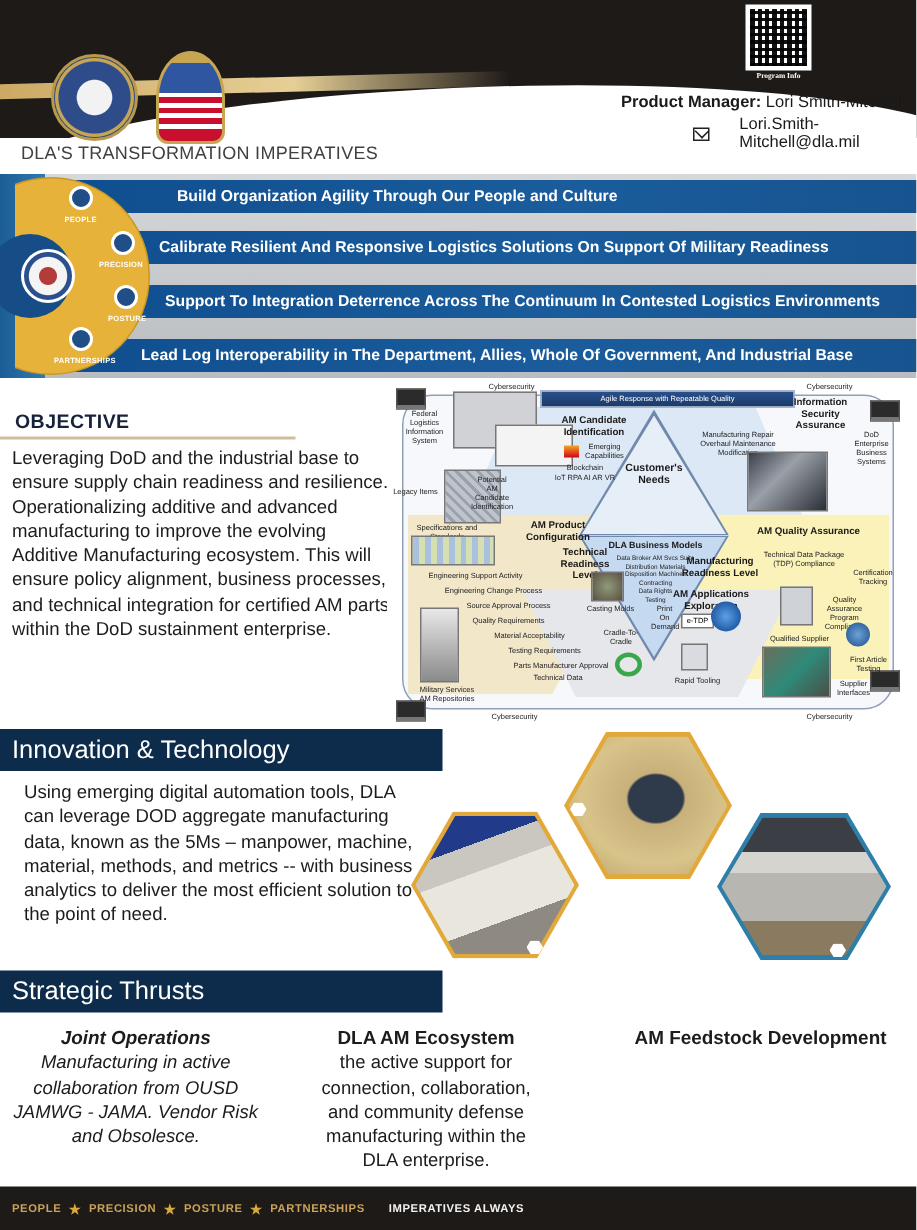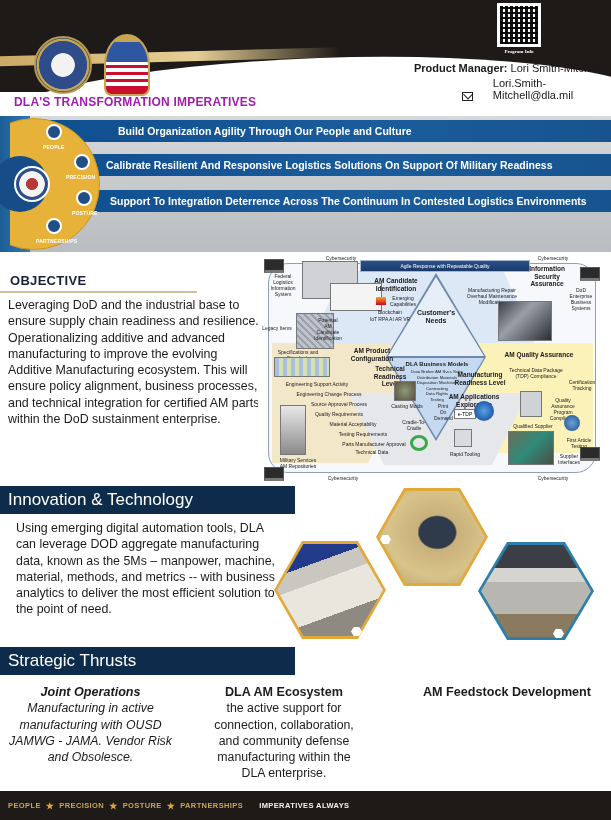--- a/index.html
+++ b/index.html
@@ -11,25 +11,25 @@
   .header-gold { position: absolute; left: -20px; top: 52px; width: 360px; height: 10px; background: linear-gradient(90deg, #c9a560, #e6cf96 60%, rgba(230,207,150,0)); transform: rotate(-1.5deg); }
   .title1 { position: absolute; left: 172px; top: 5px; width: 300px; text-align: center; color: #cfb27a; font-size: 20px; font-weight: bold; }
   .title2 { position: absolute; left: 158px; top: 35px; width: 330px; text-align: center; color: #d8b96a; font-size: 17px; font-weight: bold; letter-spacing: 0.3px; }
   .seal1 { position: absolute; left: 34px; top: 36px; width: 58px; height: 58px; border-radius: 50%; background: radial-gradient(circle, #f2f2f2 0 30%, #2f4c8a 32% 62%, #c7a653 64% 68%, #2a437c 70%); border: 2px solid #b99a4d; }
   .seal2 { position: absolute; left: 104px; top: 34px; width: 46px; height: 62px; border-radius: 50% 50% 8px 8px; background: linear-gradient(180deg, #c7a653 0 10%, #2e56a1 10% 45%, #ffffff 45% 50%, #c8102e 50% 56%, #fff 56% 62%, #c8102e 62% 68%, #fff 68% 74%, #c8102e 74% 80%, #fff 80% 86%, #c8102e 86%); border: 2px solid #c7a653; }
   .qr { position: absolute; left: 497px; top: 3px; width: 44px; height: 44px; background: #fff; padding: 3px; }
   .qr-inner { width: 100%; height: 100%; background: repeating-linear-gradient(90deg, #111 0 3px, #fff 3px 5px), repeating-linear-gradient(0deg, #111 0 2px, #fff 2px 5px); background-blend-mode: multiply; }
   .qr-label { position: absolute; left: 497px; top: 49px; width: 44px; text-align: center; color: #fff; font-size: 5px; font-family: "Liberation Serif", serif; font-weight: bold; }
   .pm { position: absolute; left: 414px; top: 62px; color: #1a1a1a; font-size: 11px; }
   .pm b { font-weight: bold; }
-  .pm-email { position: absolute; left: 414px; top: 77px; color: #1a1a1a; font-size: 11px; display: flex; align-items: flex-end; gap: 20px; margin-left: 48px; }
+  .pm-email { position: absolute; left: 414px; top: 77px; color: #1a1a1a; font-size: 11px; display: flex; align-items: center; gap: 20px; margin-left: 48px; }
   .mail-icon { width: 12px; height: 9px; border: 1.5px solid #222; position: relative; }
   .mail-icon:before { content: ""; position: absolute; left: 0; top: -2px; width: 6px; height: 6px; border-right: 1.5px solid #222; border-bottom: 1.5px solid #222; transform: translateX(1.5px) rotate(45deg); }
 
-  .imperatives-title { position: absolute; left: 14px; top: 95px; font-size: 12px; font-weight: bold; color: #a21caf; letter-spacing: 0.2px; }
+  .imperatives-title { position: absolute; left: 14px; top: 95px; font-size: 12px; font-weight: normal; color: #404040; letter-spacing: 0.2px; }
 
   
   .imp { position: absolute; left: 0; top: 116px; width: 611px; height: 136px; background: linear-gradient(180deg, #d6d8da, #b9bcc0); }
   .imp-left { position: absolute; left: 0; top: 0; width: 30px; height: 136px; background: linear-gradient(90deg, #1d5d95, #2f79b3); }
   .imp-row { position: absolute; left: 30px; width: 581px; height: 22px; background: linear-gradient(90deg, #0f4e8e, #1a5c9c 60%, #17548f); color: #fff; font-size: 10.5px; font-weight: bold; display: flex; align-items: center; }
   .imp-row span { white-space: nowrap; }
   .wheel { position: absolute; left: 10px; top: 118px; width: 80px; height: 132px; }
   .wheel-gold { position: absolute; left: -42px; top: 0; width: 132px; height: 132px; border-radius: 50%; background: #e7b23a; clip-path: inset(0 0 0 42px); border: 1px solid #c99720; }
   .wheel-core { position: absolute; left: -18px; top: 38px; width: 56px; height: 56px; border-radius: 50%; background: #164d86; }
   .wheel-seal { position: absolute; left: 4px; top: 48px; width: 36px; height: 36px; border-radius: 50%; background: radial-gradient(circle, #b53a3a 0 25%, #f4f4f4 28% 55%, #2c4f8e 58%); border: 2px solid #fff; }
@@ -104,20 +104,23 @@
   <div class="imp-left"></div>
   <div class="imp-row" style="top:4px; padding-left:88px;">
       <span>Build Organization Agility Through Our People and Culture</span>
     </div>
   <div class="imp-row" style="top:38px; padding-left:76px;">
       <span>Calibrate Resilient And Responsive Logistics Solutions On Support Of Military Readiness</span>
     </div>
   <div class="imp-row" style="top:74px; padding-left:80px;">
       <span>Support To Integration Deterrence Across The Continuum In Contested Logistics Environments</span>
     </div>
+  <div class="imp-row" style="top:110px; padding-left:64px;">
+      <span>Lead Log Interoperability in The Department, Allies, Whole Of Government, And Industrial Base</span>
+    </div>
 </div>
 <div class="wheel">
   <div class="wheel-gold"></div>
   <div class="wheel-core"></div>
   <div class="wheel-seal"></div>
   <div class="w-ico" style="left:36px; top:6px;"></div>
   <div class="w-lbl" style="left:33px; top:26px;">PEOPLE</div>
   <div class="w-ico" style="left:64px; top:36px;"></div>
   <div class="w-lbl" style="left:56px; top:56px;">PRECISION</div>
   <div class="w-ico" style="left:66px; top:72px;"></div>
@@ -235,21 +238,21 @@
 
 <div class="hex" style="left:478px; top:542px; width:116px; height:98px; background:#2d7ea8;">
   <div class="hex-inner" style="background:linear-gradient(180deg,#3b3f45 0 25%,#d6d4cf 25% 40%,#b8b6b0 40% 75%,#8a7a60 75%);"></div>
 </div>
 <div class="hex-badge" style="left:553px; top:629px;"></div>
 
 <div class="sec-bar" style="top:647px; width:295px;">Strategic Thrusts</div>
 
 <div class="thrust" style="left:8px; width:165px;font-style:italic;">
   <h3>Joint Operations</h3>
-  <p>Manufacturing in active manufacturing with OUSD JAMWG - JAMA. Vendor Risk and Obsolesce.</p>
+  <p>Manufacturing in active collaboration from OUSD JAMWG - JAMA. Vendor Risk and Obsolesce.</p>
 </div>
 <div class="thrust" style="left:205px; width:158px;">
   <h3>DLA AM Ecosystem</h3>
   <p>the active support for connection, collaboration, and community defense manufacturing  within the DLA enterprise.</p>
 </div>
 <div class="thrust" style="left:397px; width:220px;">
   <h3>AM Feedstock Development</h3>
 </div>
 
 <div class="footer">

